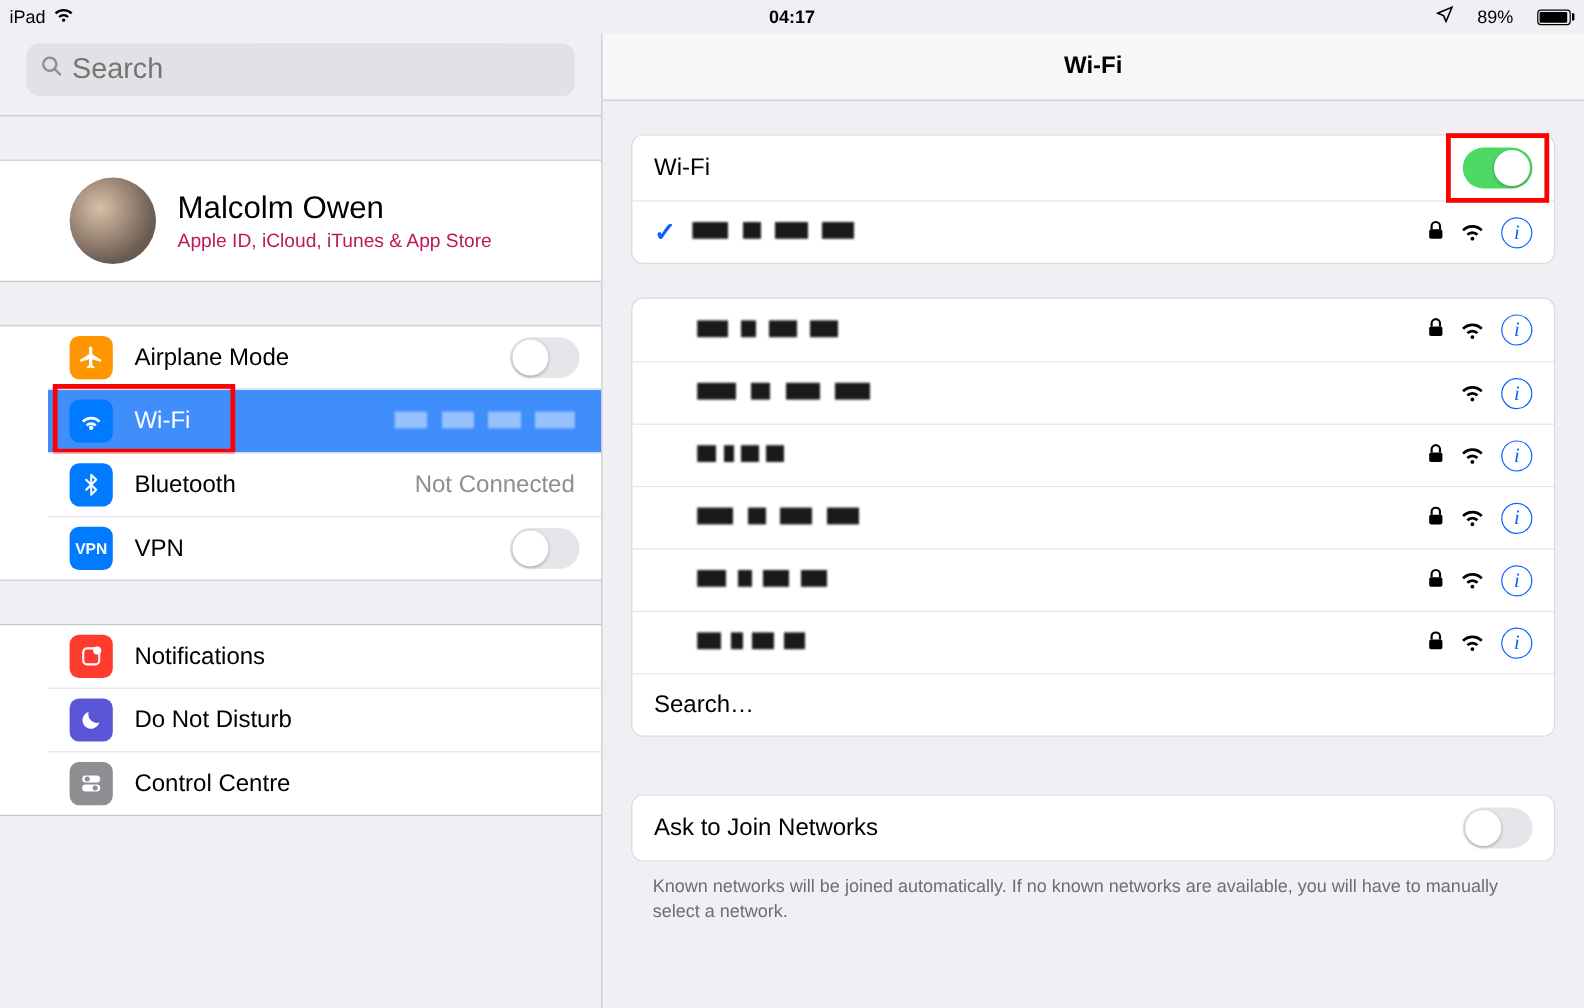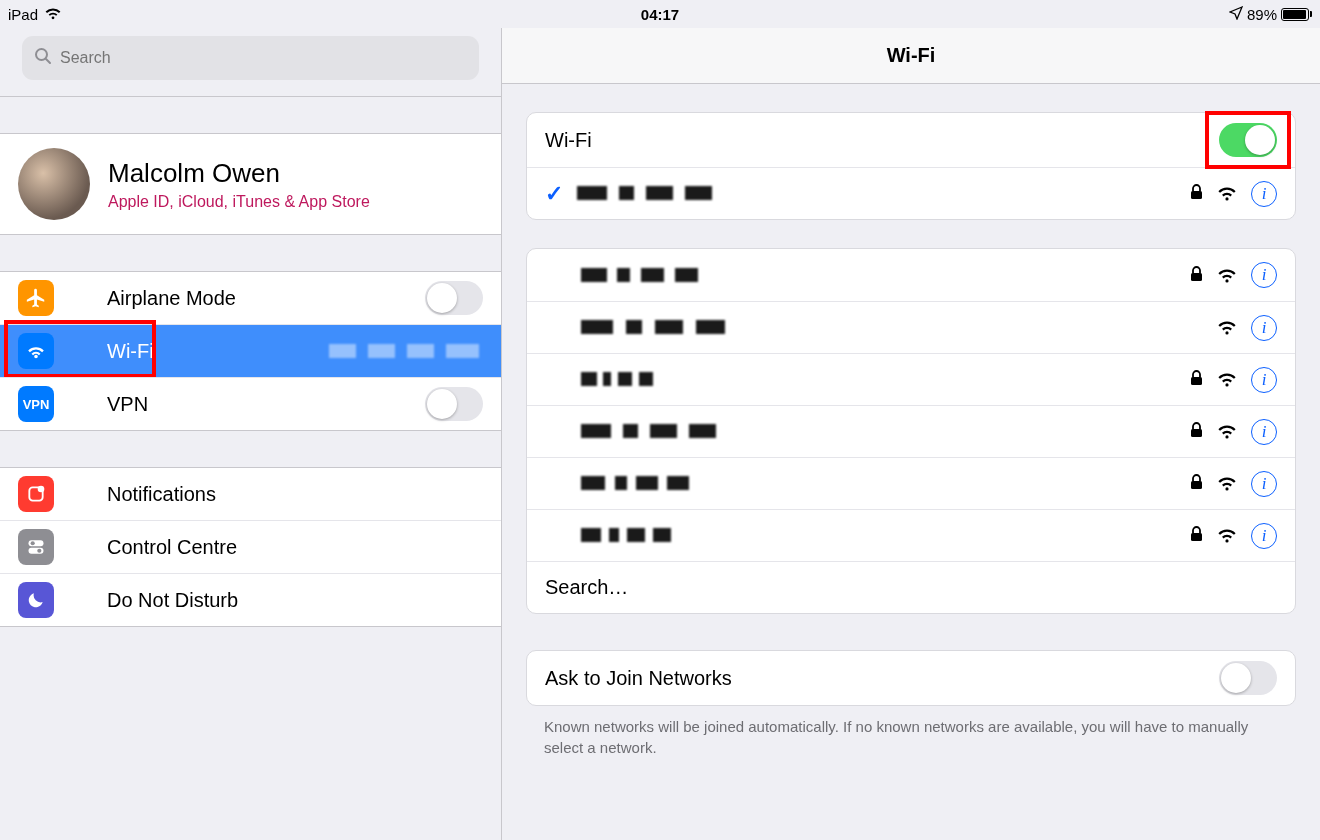--- a/index.html
+++ b/index.html
@@ -1,42 +1,42 @@
 <!DOCTYPE html>
 <html><head>
 <meta charset="utf-8">
 <style>
   * { box-sizing: border-box; margin: 0; padding: 0; }
   html, body { width: 1320px; height: 840px; font-family: -apple-system, "Helvetica Neue", Helvetica, Arial, sans-serif; background: #efeff4; overflow: hidden; }
   .statusbar { position: absolute; top: 0; left: 0; right: 0; height: 28px; display: flex; align-items: center; font-size: 15px; padding: 0 8px; z-index: 10; }
   .statusbar .left { display: flex; align-items: center; gap: 6px; justify-content: space-between; }
   .statusbar .center { position: absolute; left: 50%; transform: translateX(-50%); font-weight: 600; }
-  .statusbar .right { margin-left: auto; display: flex; align-items: center; gap: 4px; }
+  .statusbar .right { margin-left: auto; display: flex; align-items: center; gap: 20px; }
   .battery-body { width: 28px; height: 13px; border: 1.5px solid #000; border-radius: 3px; position: relative; display: inline-block; }
   .battery-fill { position: absolute; left: 1px; top: 1px; bottom: 1px; background: #000; border-radius: 1px; }
   .battery-tip { width: 2px; height: 6px; background: #000; display: inline-block; border-radius: 0 1px 1px 0; margin-left: 1px; }
 
   .container { display: flex; width: 100%; height: 100%; padding-top: 28px; }
   .sidebar { width: 502px; height: 100%; background: #efeff4; border-right: 1px solid #c8c7cc; overflow: hidden; position: relative; }
   .detail { flex: 1; height: 100%; background: #efeff4; overflow: hidden; display: flex; flex-direction: column; }
 
   .sidebar .title { font-size: 42px; font-weight: 800; letter-spacing: -0.5px; padding: 50px 22px 8px 22px; color: #000; }
   .search-field { margin: 8px 22px 16px 22px; background: #e2e2e6; border-radius: 11px; height: 44px; display: flex; align-items: center; padding: 0 12px; color: #8e8e93; font-size: 20px; gap: 8px; }
-  .search-field input { border: none; background: transparent; outline: none; font-size: 16px; flex: 1; color: #000; }
+  .search-field input { border: none; background: transparent; outline: none; font-size: 24px; flex: 1; color: #000; }
   .divider-full { height: 1px; background: #c8c7cc; width: 100%; }
 
-  .group { background: #fff; border-top: 1px solid #c8c7cc; border-bottom: 1px solid #c8c7cc; }
+  .group { background: #fff; border-top: 1px solid #c8c7cc; border-bottom: 1px solid #c8c7cc; padding-left: 40px; }
   .gap { height: 36px; }
 
   .account-row { display: flex; align-items: center; padding: 14px 18px; gap: 18px; }
   .avatar { width: 72px; height: 72px; border-radius: 50%; background: radial-gradient(circle at 35% 35%, #d9c0a8, #6a5a50 70%); flex-shrink: 0; }
   .account-row .name { font-size: 26px; font-weight: 400; margin-bottom: 4px; }
   .account-row .sub { font-size: 16px; color: #be185d; }
 
-  .row { display: flex; align-items: center; padding: 8px 18px; min-height: 52px; border-top: 1px solid #e5e5ea; position: relative; gap: 35px; }
+  .row { display: flex; align-items: center; padding: 8px 18px; min-height: 52px; border-top: 1px solid #e5e5ea; position: relative; }
   .group .row:first-child { border-top: none; }
   .row .icon-box { width: 36px; height: 36px; border-radius: 8px; display: flex; align-items: center; justify-content: center; margin-right: 18px; flex-shrink: 0; }
   .row .label { font-size: 20px; color: #000; flex: 1; min-width: 0; }
   .row .value { font-size: 20px; color: #8e8e93; margin-left: auto; padding-right: 4px; }
   .row.selected { background: #3f8efc; }
   .row.selected .label { color: #fff; }
   .row.selected .value { color: #fff; }
 
   .toggle { width: 58px; height: 34px; border-radius: 17px; background: #e5e5ea; position: relative; margin-left: auto; cursor: pointer; }
   .toggle .knob { width: 30px; height: 30px; border-radius: 50%; background: #fff; position: absolute; top: 2px; left: 2px; box-shadow: 0 1px 3px rgba(0,0,0,0.3); transition: left .1s; }
@@ -154,20 +154,29 @@
             <svg width="22" height="22" viewBox="0 0 24 24" fill="#fff">
                 <path d="M12 20a2 2 0 100-4 2 2 0 000 4zm-4.95-5.05a7 7 0 019.9 0l-1.77 1.77a4.5 4.5 0 00-6.36 0l-1.77-1.77zM3.5 11.5a12 12 0 0117 0l-1.77 1.77a9.5 9.5 0 00-13.46 0L3.5 11.5z"></path>
               </svg>
           </div>
           <div class="label">Wi-Fi</div>
           <div class="value"><span class="redacted light" style="width:150px;background-image:linear-gradient(90deg,#fff 18%,transparent 18%,transparent 26%,#fff 26%,#fff 44%,transparent 44%,transparent 52%,#fff 52%,#fff 70%,transparent 70%,transparent 78%,#fff 78%);"></span></div>
         </div>
         <div class="highlight-red" style="position:absolute; left:6px; top:-2px; width:148px; height:54px; pointer-events:none;"></div>
       </div>
 
+      <div class="row">
+        <div class="icon-box ic-bt">
+          <svg width="20" height="20" viewBox="0 0 24 24" fill="none" stroke="#fff" stroke-width="2" stroke-linejoin="round" stroke-linecap="round">
+              <path d="M7 7l10 10-5 5V2l5 5L7 17"></path>
+            </svg>
+        </div>
+        <div class="label">Bluetooth</div>
+        <div class="value">Not Connected</div>
+      </div>
 
       <div class="row">
         <div class="icon-box ic-vpn">
             <span class="vpn-text">VPN</span>
           </div>
         <div class="label">VPN</div>
         <div class="toggle">
             <div class="knob"></div>
           </div>
       </div>
@@ -177,39 +186,39 @@
 
     <div class="group">
       <div class="row">
         <div class="icon-box ic-red">
           <svg width="20" height="20" viewBox="0 0 24 24" fill="none" stroke="#fff" stroke-width="2.2">
               <rect x="4" y="4" width="16" height="16" rx="4"></rect>
               <circle cx="18" cy="6" r="4" fill="#fff" stroke="none"></circle>
             </svg>
         </div>
         <div class="label">Notifications</div>
+      </div>
+      <div class="row">
+        <div class="icon-box ic-purple">
+          <svg width="20" height="20" viewBox="0 0 24 24" fill="#fff">
+              <path d="M20 14.5A8.5 8.5 0 019.5 4 8.5 8.5 0 1020 14.5z"></path>
+            </svg>
+        </div>
+        <div class="label">Do Not Disturb</div>
       </div>
       <div class="row">
         <div class="icon-box ic-grey">
           <svg width="20" height="20" viewBox="0 0 24 24" fill="#fff">
               <rect x="3" y="4" width="18" height="7" rx="3.5"></rect>
               <rect x="3" y="13" width="18" height="7" rx="3.5"></rect>
               <circle cx="8" cy="7.5" r="2.5" fill="#8e8e93"></circle>
               <circle cx="16" cy="16.5" r="2.5" fill="#8e8e93"></circle>
             </svg>
         </div>
         <div class="label">Control Centre</div>
-      </div>
-      <div class="row">
-        <div class="icon-box ic-purple">
-          <svg width="20" height="20" viewBox="0 0 24 24" fill="#fff">
-              <path d="M20 14.5A8.5 8.5 0 019.5 4 8.5 8.5 0 1020 14.5z"></path>
-            </svg>
-        </div>
-        <div class="label">Do Not Disturb</div>
       </div>
     </div>
   </div>
 
   <div class="detail">
     <div class="detail-header">Wi-Fi</div>
     <div class="detail-scroll">
 
       <div class="card" style="position:relative;">
         <div class="crow">
@@ -334,21 +343,21 @@
                 </svg>
               </span>
               <span class="info-btn">i</span>
             </div>
           </div>
         <div class="crow">
           <span class="ctext">Search…</span>
         </div>
       </div>
 
-      <div class="card" style="margin-top:36px;">
+      <div class="card" style="margin-top:48px;">
         <div class="crow">
           <span class="ctext">Ask to Join Networks</span>
           <div class="trail">
             <div class="toggle">
                 <div class="knob"></div>
               </div>
           </div>
         </div>
       </div>
       <div class="section-footer">Known networks will be joined automatically. If no known networks are available, you will have to manually select a network.</div>

